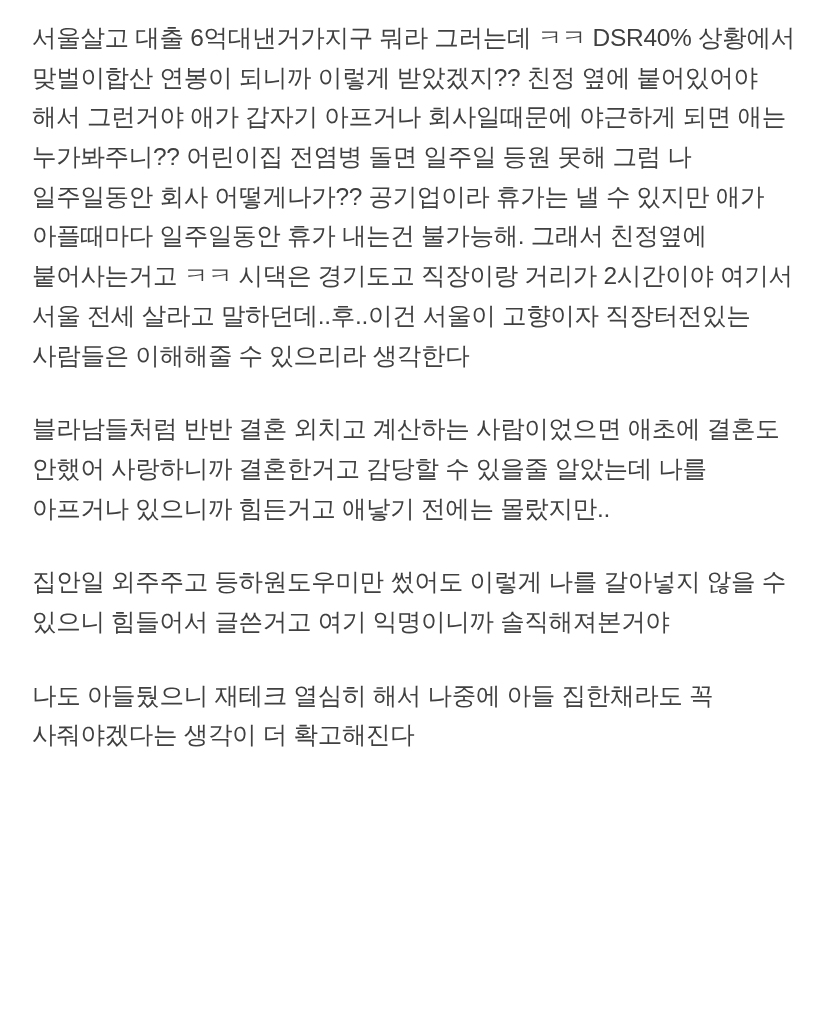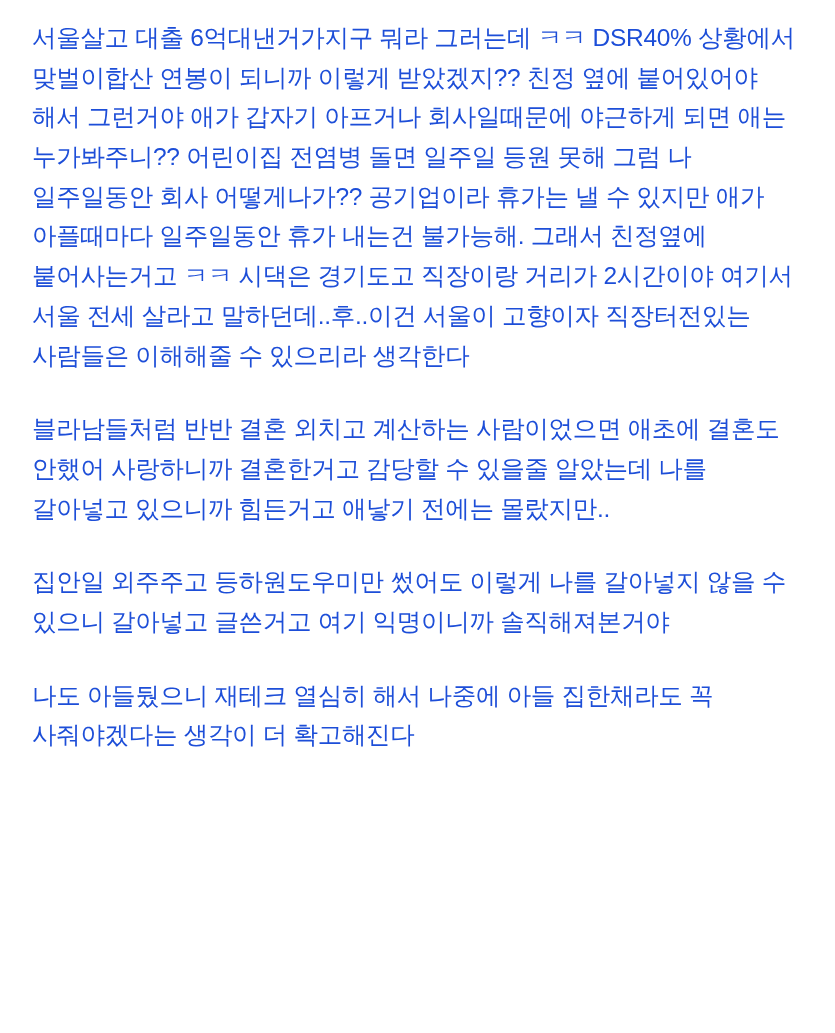--- a/index.html
+++ b/index.html
@@ -14,30 +14,30 @@
     color: #2b2b2b;
   }
   .post-body {
     padding: 18px 32px 24px 32px;
     box-sizing: border-box;
   }
   .paragraph {
     font-size: 24.5px;
     line-height: 1.62;
     letter-spacing: -0.3px;
-    color: #1d4ed8;
+    color: #404040;
     margin: 0 0 34px 0;
     white-space: pre-wrap;
     word-break: keep-all;
   }
   .paragraph:last-child {
     margin-bottom: 0;
   }
 </style>
 </head>
 <body>
 
 <div class="post-body">
   <p class="paragraph">서울살고 대출 6억대낸거가지구 뭐라 그러는데 ㅋㅋ DSR40% 상황에서 맞벌이합산 연봉이 되니까 이렇게 받았겠지?? 친정 옆에 붙어있어야 해서 그런거야 애가 갑자기 아프거나 회사일때문에 야근하게 되면 애는 누가봐주니?? 어린이집 전염병 돌면 일주일 등원 못해 그럼 나 일주일동안 회사 어떻게나가?? 공기업이라 휴가는 낼 수 있지만 애가 아플때마다 일주일동안 휴가 내는건 불가능해. 그래서 친정옆에 붙어사는거고 ㅋㅋ 시댁은 경기도고 직장이랑 거리가 2시간이야 여기서 서울 전세 살라고 말하던데..후..이건 서울이 고향이자 직장터전있는 사람들은 이해해줄 수 있으리라 생각한다</p>
-  <p class="paragraph">블라남들처럼 반반 결혼 외치고 계산하는 사람이었으면 애초에 결혼도 안했어 사랑하니까 결혼한거고 감당할 수 있을줄 알았는데 나를 갈아넣고 있으니까 힘든거고 애낳기 전에는 몰랐지만..</p>
-  <p class="paragraph">집안일 외주주고 등하원도우미만 썼어도 이렇게 나를 갈아넣지 않을 수 있으니 갈아넣고 글쓴거고 여기 익명이니까 솔직해져본거야</p>
+  <p class="paragraph">블라남들처럼 반반 결혼 외치고 계산하는 사람이었으면 애초에 결혼도 안했어 사랑하니까 결혼한거고 감당할 수 있을줄 알았는데 나를 아프거나 있으니까 힘든거고 애낳기 전에는 몰랐지만..</p>
+  <p class="paragraph">집안일 외주주고 등하원도우미만 썼어도 이렇게 나를 갈아넣지 않을 수 있으니 힘들어서 글쓴거고 여기 익명이니까 솔직해져본거야</p>
   <p class="paragraph">나도 아들뒀으니 재테크 열심히 해서 나중에 아들 집한채라도 꼭 사줘야겠다는 생각이 더 확고해진다</p>
 </div>
 
 </body></html>

